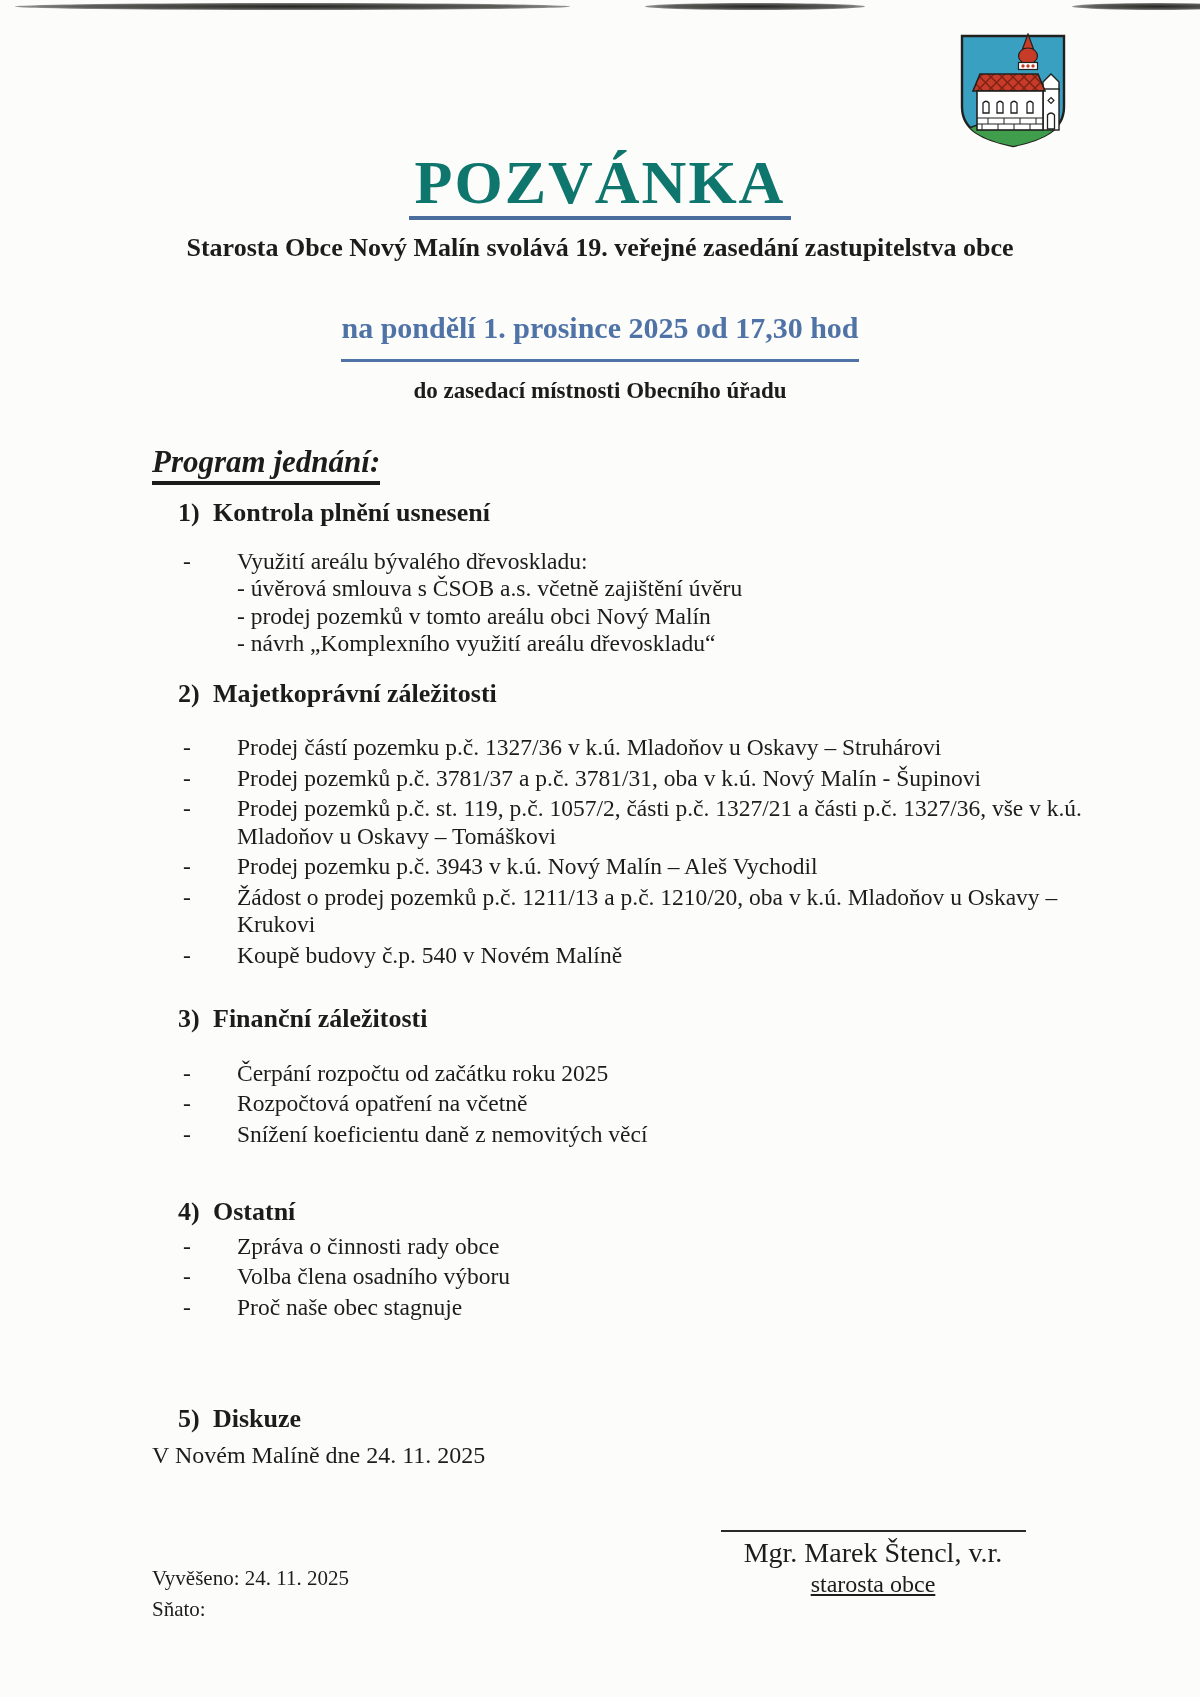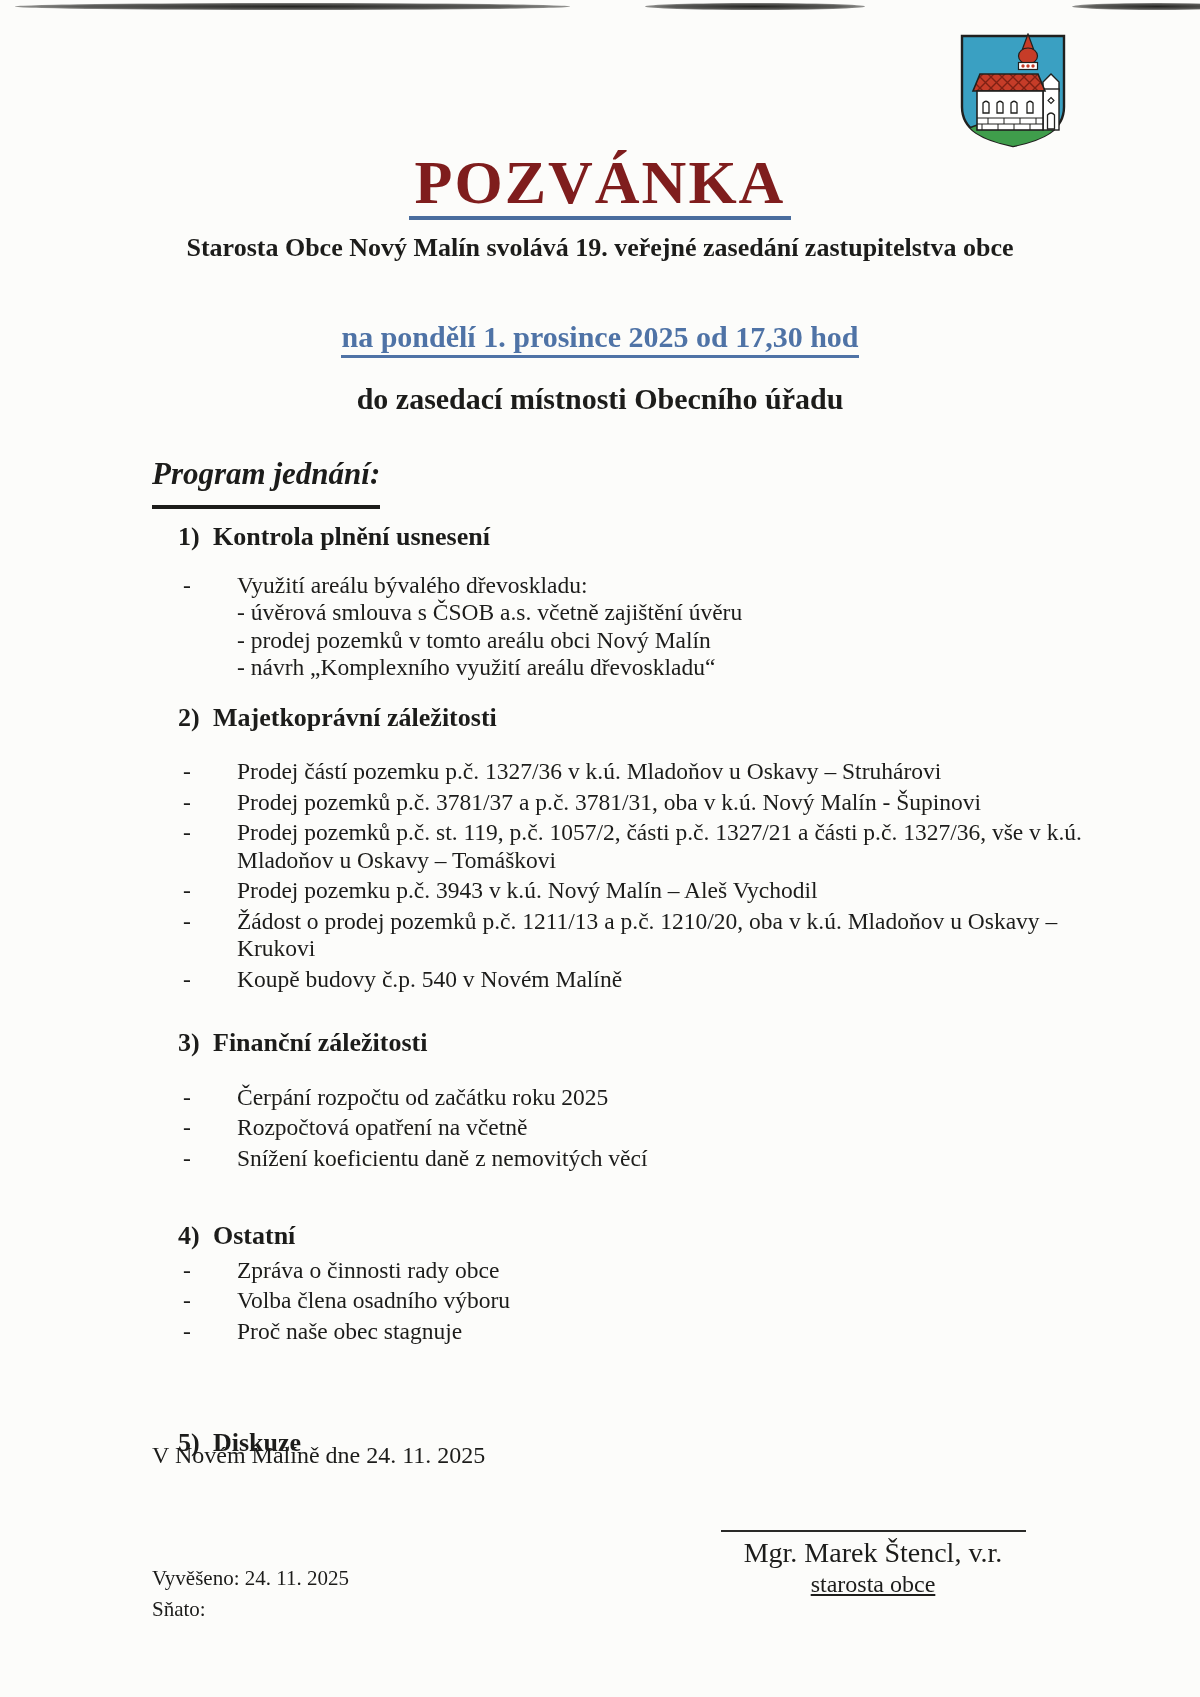--- a/index.html
+++ b/index.html
@@ -25,55 +25,55 @@
   .emblem{position:absolute;left:958px;top:33px;width:110px;height:116px;}
 
   .header{ text-align:center; padding:0 40px; }
   .doc-title{
     display:inline-block;
     margin:150px 0 0 0;
     font-size:62px;
     font-weight:bold;
     letter-spacing:2px;
     line-height:1.05;
-    color:#7f1d1d;
+    color:#0f766e;
     border-bottom:4px solid #4a6d9e;
     padding:0 6px 1px 6px;
   }
   .subtitle{
     margin:12px 0 13px 0;
     font-size:26px;
     font-weight:bold;
     line-height:1.2;
   }
   .date-line{
     display:inline-block;
-    margin:26px 0 0 0;
+    margin:17px 0 0 0;
     font-size:30px;
     font-weight:bold;
     color:#4f73a6;
     border-bottom:3px solid #4f73a6;
-    padding-bottom:1px;
+    padding-bottom:14px;
     text-align:right;
   }
   .location-line{
-    margin:24px 0 0 0;
-    font-size:30px;
+    margin:16px 0 0 0;
+    font-size:23px;
     font-weight:bold;
   }
 
   .content{ padding:0 85px 0 152px; }
   .program-heading{
     display:inline-block;
     margin:40px 0 0 0;
     font-size:31px;
     font-weight:bold;
     font-style:italic;
     border-bottom:4px solid #1c1c1a;
-    padding-bottom:13px;
+    padding-bottom:1px;
   }
 
   .section{margin-top:46px;}
   .section-title{
     margin:0;
     font-size:26px;
     font-weight:bold;
     line-height:1.25;
     display:flex;
   }

